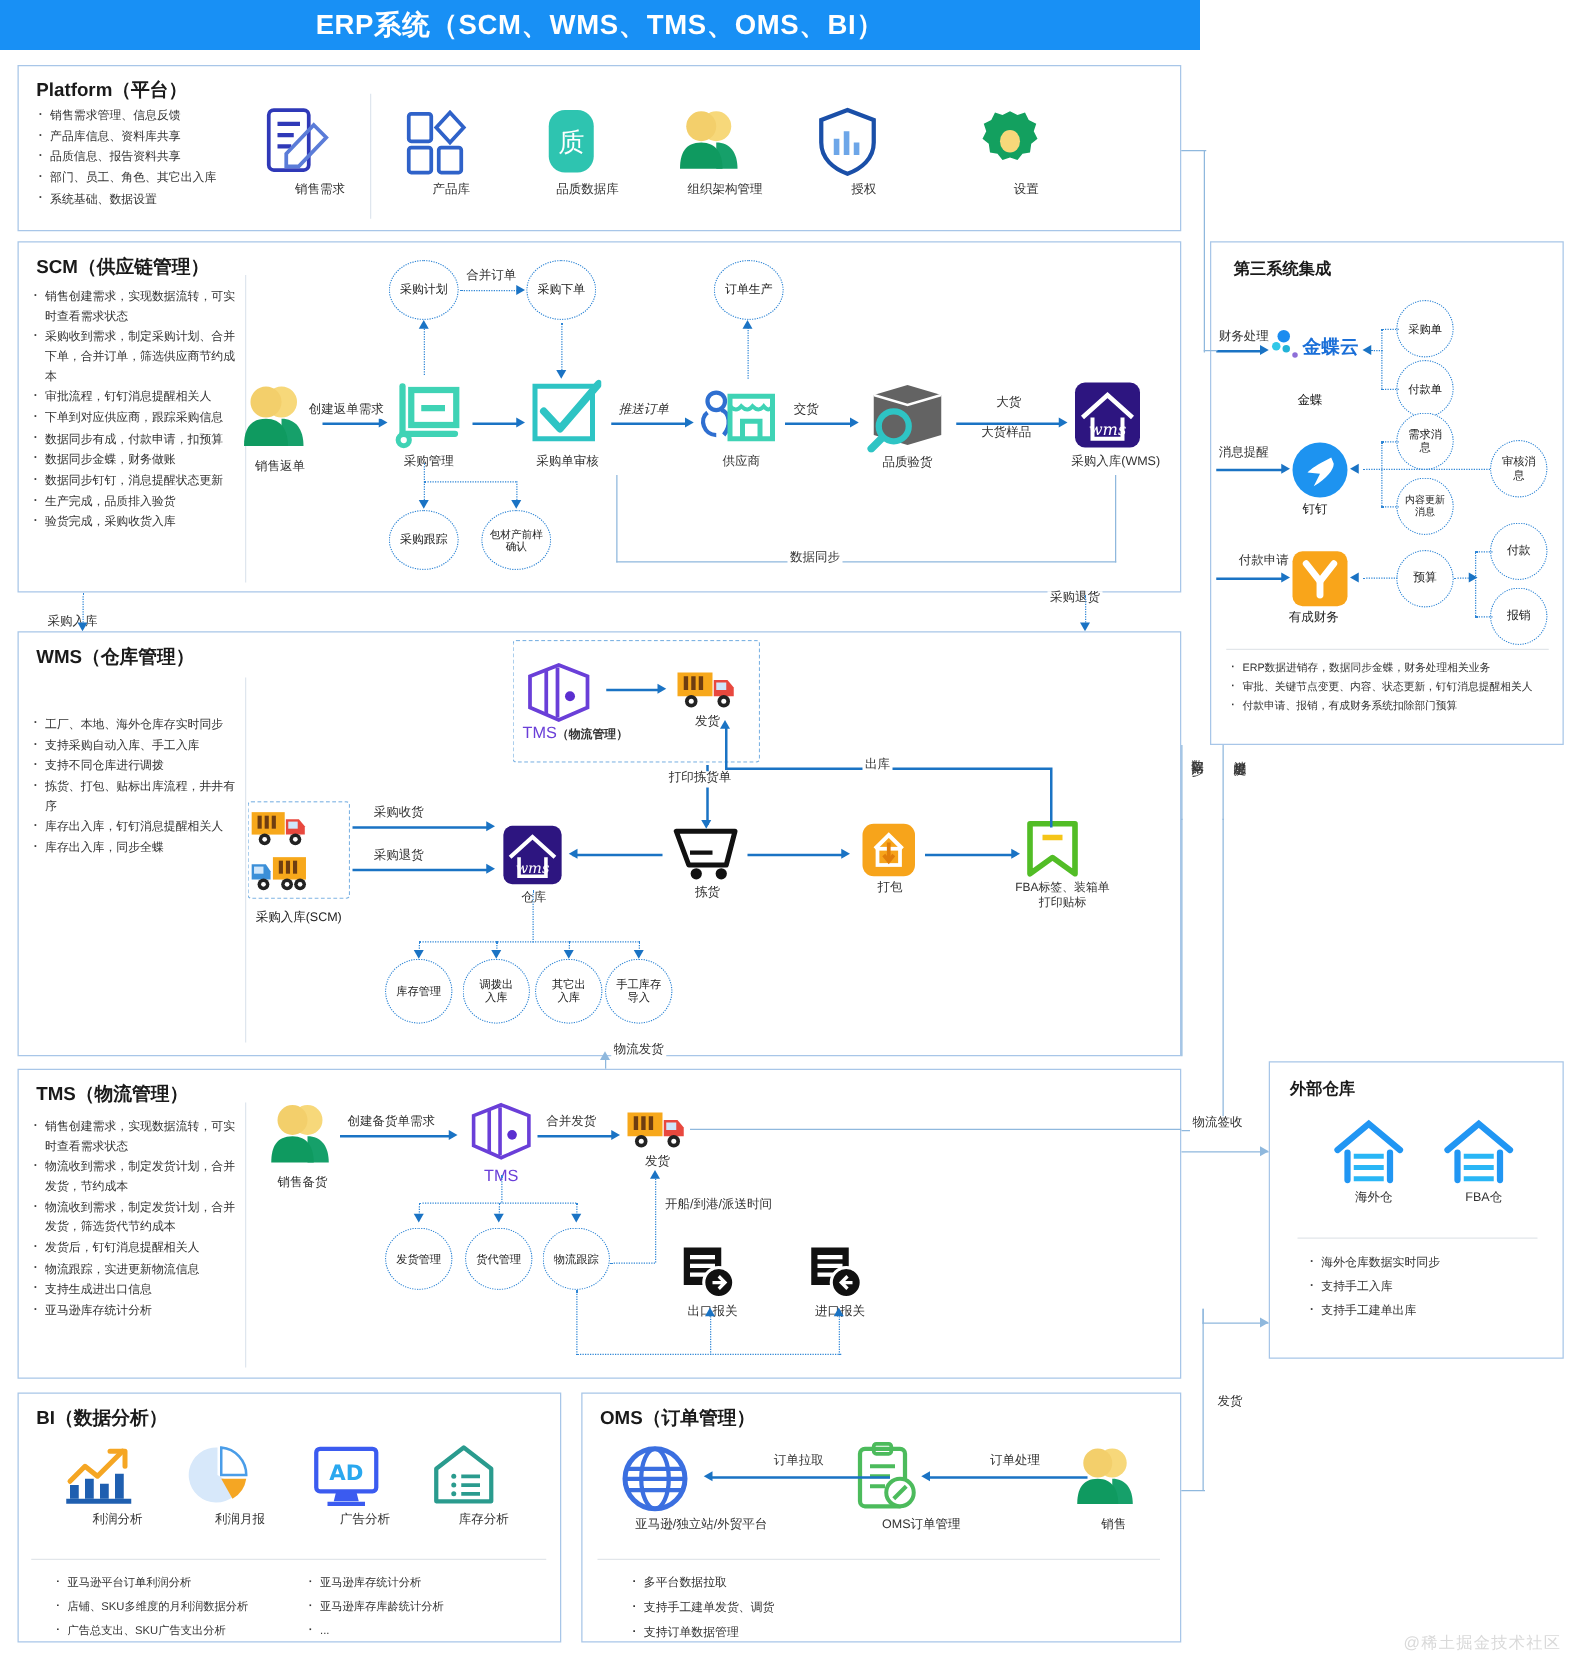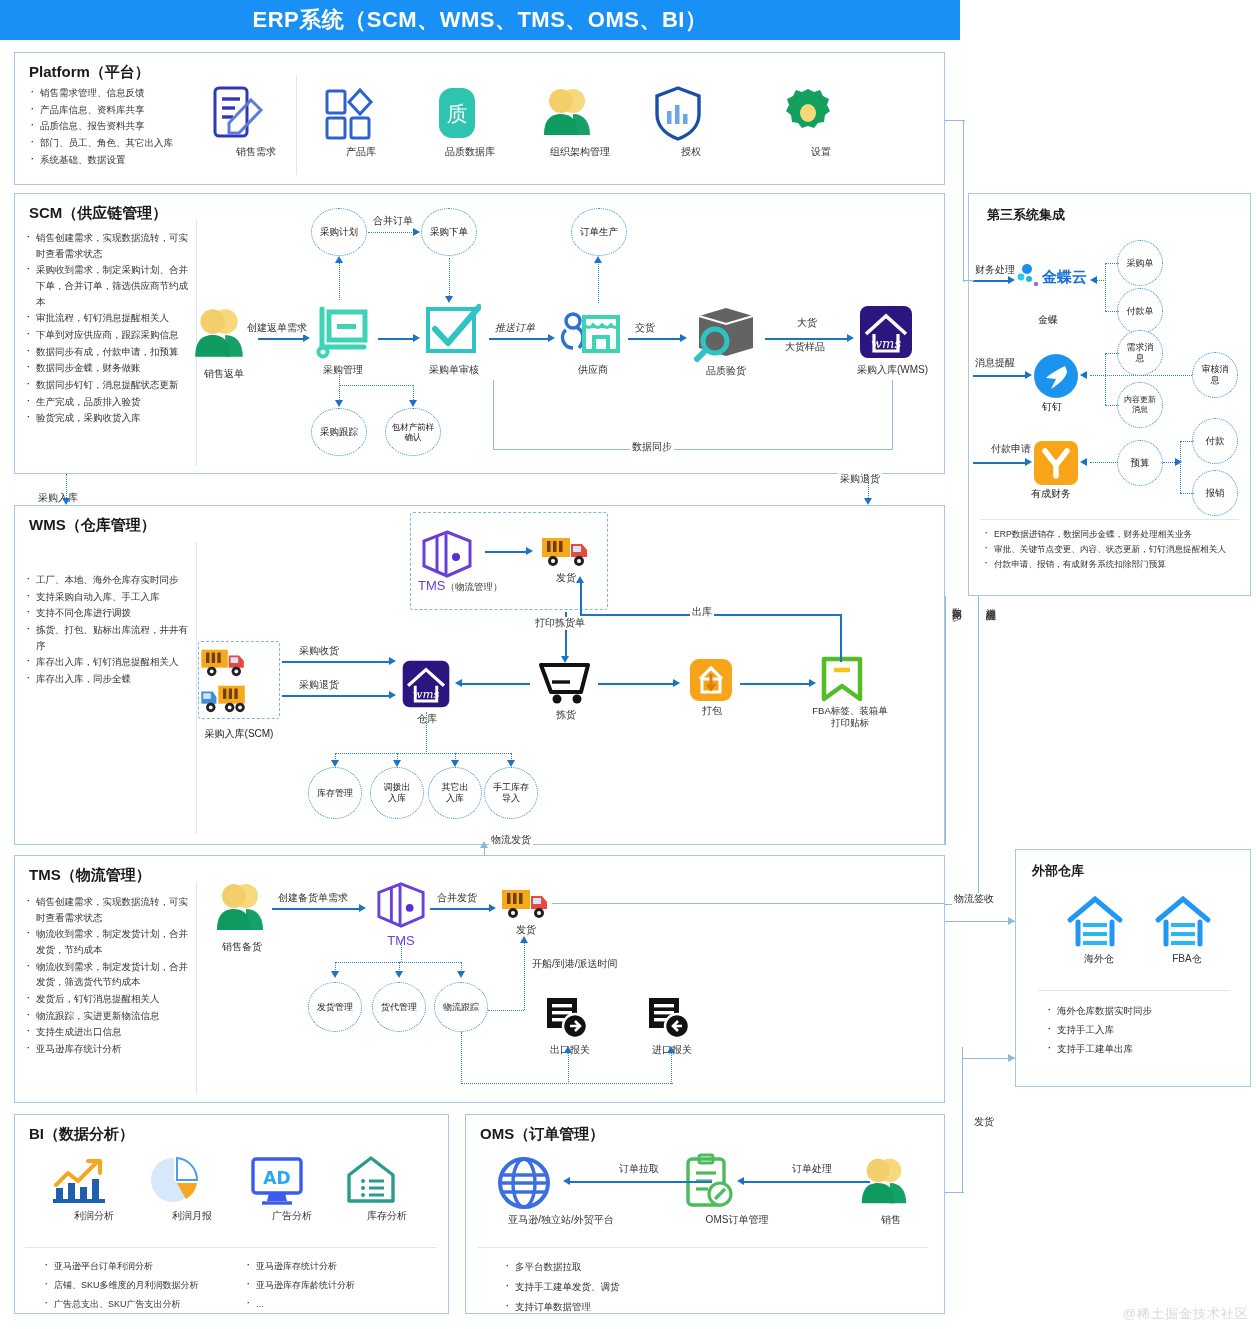--- a/index.html
+++ b/index.html
@@ -452,21 +452,21 @@
   <div class="dashbox" style="left:410px; top:512px; width:198px; height:98px;"></div>
 
   <div class="abs" style="left:418px; top:528px; text-align:center;">
     <svg width="58" height="52" viewBox="0 0 58 52">
       <path d="M29 4 L52 13 L52 38 L29 48 L6 38 L6 13 Z" fill="none" stroke="#6a3fd8" stroke-width="3"></path>
       <path d="M19 8 L19 44" stroke="#6a3fd8" stroke-width="3" fill="none"></path>
       <path d="M28 6 L28 46" stroke="#6a3fd8" stroke-width="3" fill="none"></path>
       <circle cx="38" cy="29" r="4" fill="#5b2fd0"></circle>
     </svg>
     <div style="font-size:13px; color:#6a3fd8; margin-top:-2px;">
-      <span>TMS</span><span style="font-size:9.5px; color:#333;">（物流管理）</span>
+      <span>TMS</span><span style="font-size:9.5px; color:#333;font-weight:bold;">（物流管理）</span>
     </div>
   </div>
 
   <div class="node" style="left:540px; top:533px; width:52px;">
     <svg width="52" height="36" viewBox="0 0 52 36">
       <rect x="2" y="5" width="28" height="19" fill="#f7a81b"></rect>
       <rect x="7" y="8" width="3.5" height="11" fill="#6e3d11"></rect>
       <rect x="13" y="8" width="3.5" height="11" fill="#6e3d11"></rect>
       <rect x="19" y="8" width="3.5" height="11" fill="#6e3d11"></rect>
       <path d="M31 11 L42 11 L47 17 L47 24 L31 24 Z" fill="#e8483e"></path>

